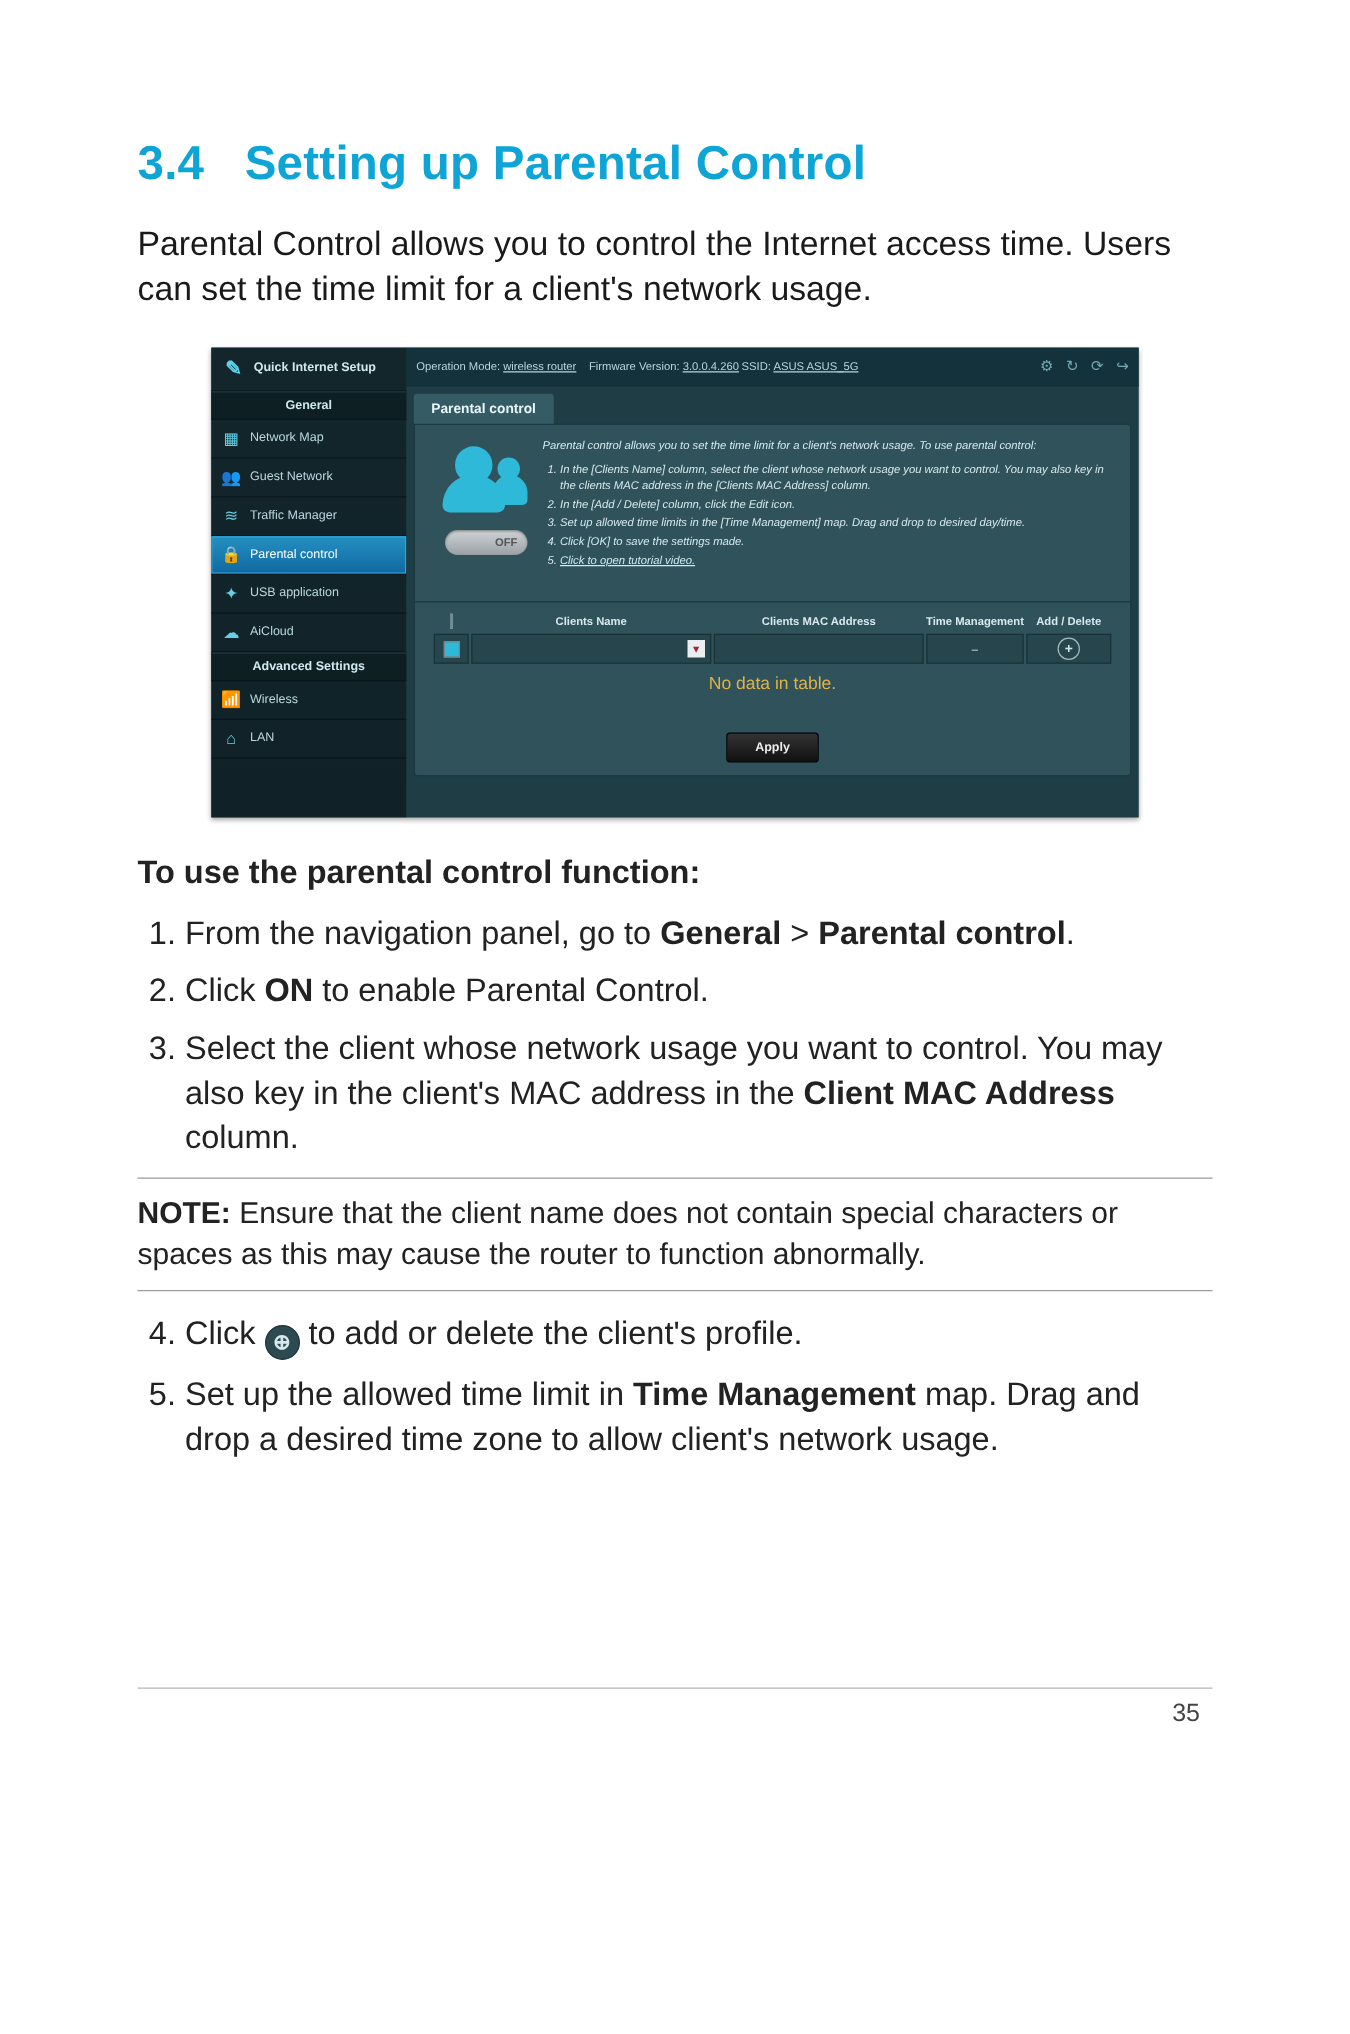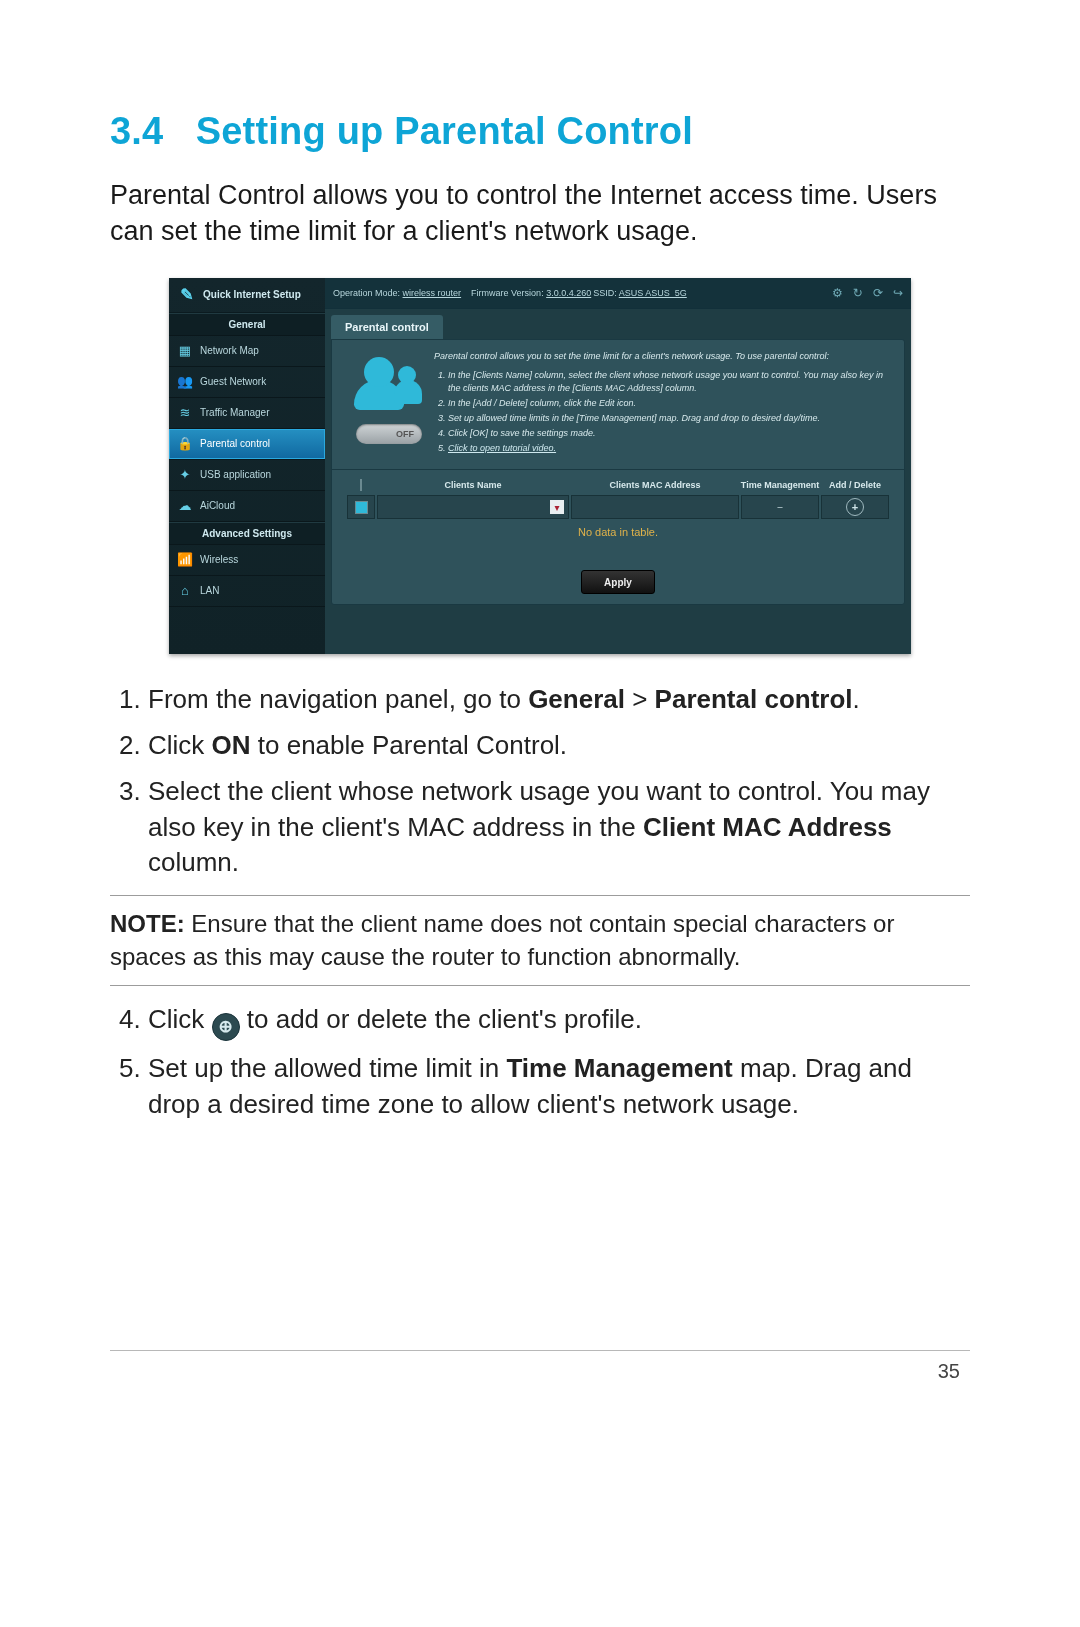--- a/index.html
+++ b/index.html
@@ -25,32 +25,32 @@
   .tab{display:inline-block;background:#355c65;color:#e9f6f9;font-size:11px;font-weight:bold;padding:6px 14px;border-radius:3px 3px 0 0;margin:6px 0 0 6px}
   .panel{background:#2f525b;border:1px solid #1a3942;margin:0 6px 6px 6px;border-radius:0 3px 3px 3px}
   .panel-top{display:flex;gap:12px;padding:10px}
   .family-ico{width:72px;height:60px;position:relative;margin:4px 0 8px 8px}
   .fi-big{position:absolute;left:14px;top:3px;width:30px;height:30px;border-radius:50%;background:#2fb9d9}
   .fi-body1{position:absolute;left:4px;top:26px;width:50px;height:30px;border-radius:25px 25px 6px 6px;background:#2fb9d9}
   .fi-sm{position:absolute;right:6px;top:12px;width:18px;height:18px;border-radius:50%;background:#2fb9d9}
   .fi-body2{position:absolute;right:0;top:26px;width:28px;height:24px;border-radius:14px 14px 4px 4px;background:#2fb9d9}
   .toggle{width:50px;height:20px;border-radius:10px;background:linear-gradient(#cfd4d6,#9aa1a5);display:flex;align-items:center;justify-content:flex-end;padding:0 8px;color:#555;font-size:9px;font-weight:bold;margin:10px 0 0 14px;box-shadow:inset 0 1px 2px rgba(0,0,0,.4)}
   .help{flex:1;color:#d7e9ec;font-size:9px;font-style:italic;line-height:1.45}
-  .help ol{margin:6px 0 4px 14px;padding:0}
+  .help ol{margin:6px 0 16px 14px;padding:0}
   .help li{margin:0 0 2px 0}
   .help a{color:#cfe9ef;text-decoration:underline}
   .grid{border-top:1px solid #1a3942;padding:6px 14px 4px 14px}
   .grow{display:grid;grid-template-columns:30px 1fr 170px 80px 70px;align-items:center;color:#d7e9ec;font-size:9px}
   .ghead{font-weight:bold;text-align:center;padding:4px 0}
   .gcell{background:#27454d;border:1px solid #183238;height:22px;display:flex;align-items:center;justify-content:center;margin:1px}
   .chk{width:11px;height:11px;background:#d4dfe1;border:1px solid #6b8a91}
   .chk.on{background:#2fb9d9}
   .dd{width:14px;height:14px;background:#e9eef0;display:flex;align-items:center;justify-content:center;color:#a23;font-size:10px}
   .plus{width:16px;height:16px;border:1px solid #9fb9bf;border-radius:50%;display:flex;align-items:center;justify-content:center;color:#cfe4e8;font-size:11px;font-weight:bold}
-  .empty{text-align:center;color:#e0b24a;font-size:11px;padding:6px 0}
+  .empty{text-align:center;color:#e0b24a;font-size:14px;padding:6px 0}
   .apply{display:block;margin:22px auto 10px auto;width:72px;height:22px;border-radius:3px;background:linear-gradient(#333,#111);color:#eee;font-size:10px;font-weight:bold;border:1px solid #000;display:flex;align-items:center;justify-content:center}
   
   .sub{font-size:26px;font-weight:700;margin:4px 0 12px 0}
   ol.steps{font-size:26px;line-height:1.38;margin:16px 0 0 4px;padding-left:34px}
   ol.steps li{margin-bottom:10px}
   ol.steps b{font-weight:700}
   .note-wrap{border-top:1px solid #9c9c9c;border-bottom:1px solid #9c9c9c;margin:14px 0 16px 0;padding:12px 0;font-size:24px;line-height:1.35}
   .note-wrap b{font-weight:700}
   .inline-plus{display:inline-flex;width:26px;height:26px;border-radius:50%;background:#2c4a50;border:1px solid #1a333a;align-items:center;justify-content:center;color:#d6eaee;font-size:17px;font-weight:bold;vertical-align:-4px}
   .footer-line{position:absolute;left:110px;right:110px;bottom:90px;border-top:1px solid #b8b8b8}
@@ -182,20 +182,21 @@
           <div class="empty">No data in table.</div>
         </div>
 
         <div class="apply">
             <span>Apply</span>
           </div>
       </div>
     </div>
   </div>
 
+  <div class="sub">To use the parental control function:</div>
 
   <ol class="steps">
     <li><span>From the navigation panel, go to </span><b>General</b><span> &gt; </span><b>Parental control</b><span>.</span></li>
     <li><span>Click </span><b>ON</b><span> to enable Parental Control.</span></li>
     <li><span>Select the client whose network usage you want to control. You may also key in the client's MAC address in the </span><b>Client MAC Address</b><span> column.</span></li>
   </ol>
 
   <div class="note-wrap">
     <b>NOTE:</b><span>  Ensure that the client name does not contain special characters or spaces as this may cause the router to function abnormally.</span>
   </div>

